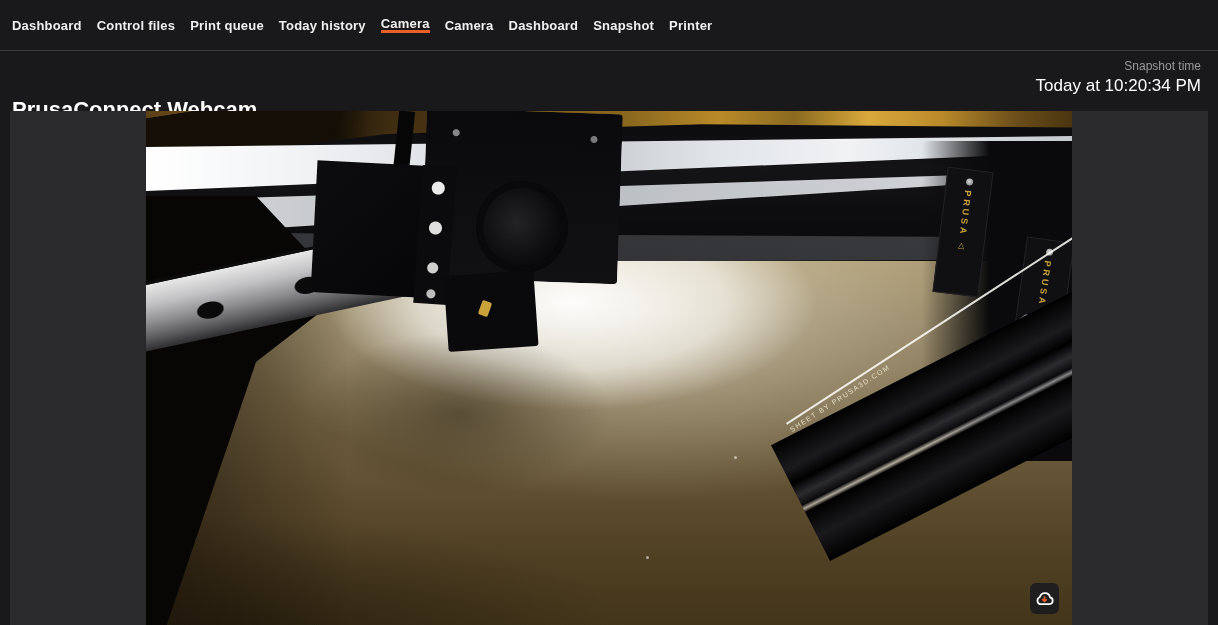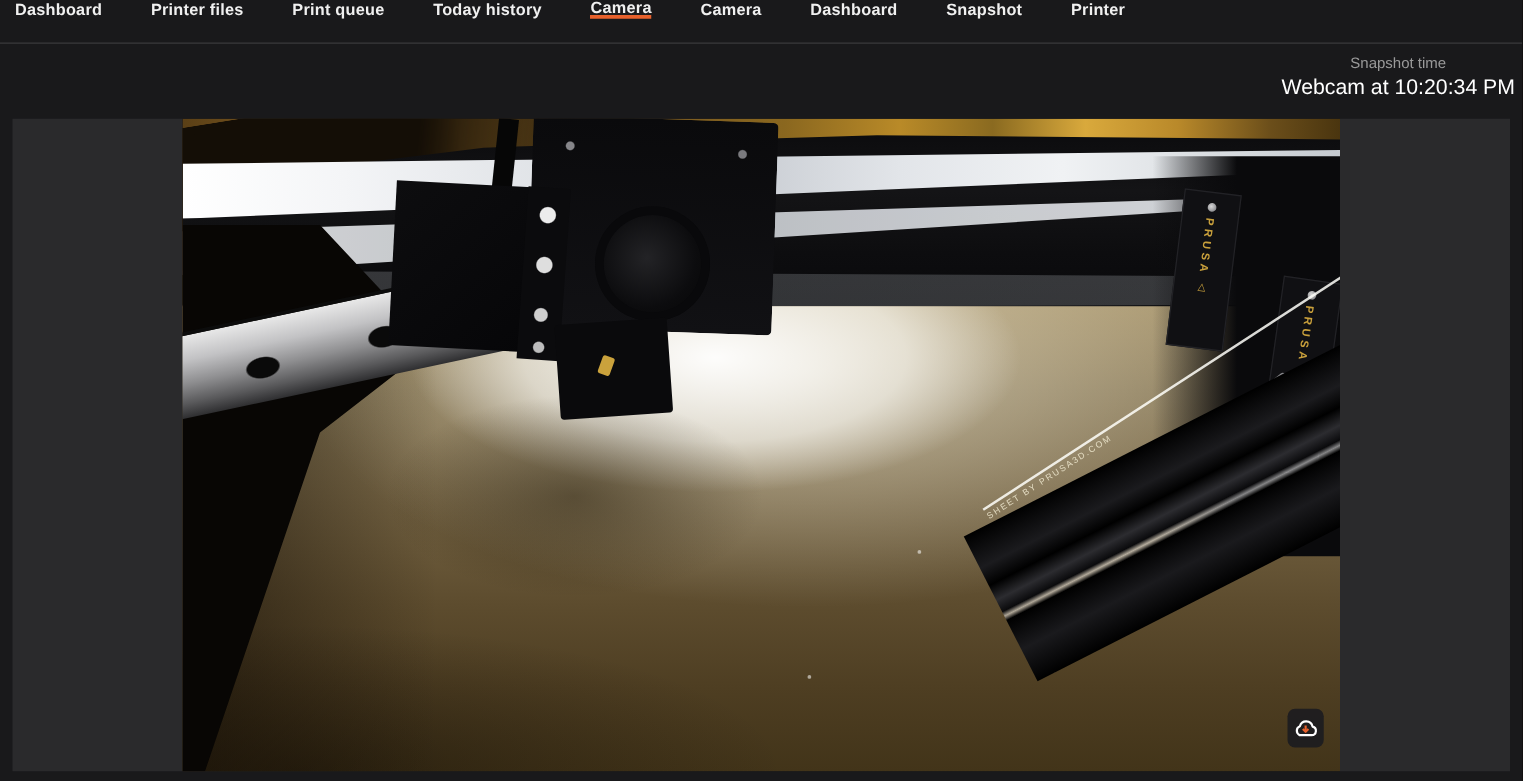--- a/index.html
+++ b/index.html
@@ -1,31 +1,31 @@
 <!DOCTYPE html>
 <html style="--accent: #e8612c; --page-bg: #19191b; --panel-bg: #2a2a2c; --divider: #3a3a3c; --muted: #9a9a9a;"><head>
 <meta charset="utf-8">
 <style>
   html,body{margin:0;padding:0;background:#0e0e10;}
   *{box-sizing:border-box;font-family:"Liberation Sans", sans-serif;}
   .app{position:relative;width:1218px;height:625px;background:var(--page-bg,#19191b);overflow:hidden;}
 
   
-  .nav{display:flex;align-items:flex-start;height:35px;padding:0 12px;gap:39px;
+  .nav{display:flex;align-items:center;height:51px;padding:0 12px;gap:15px;
        border-bottom:1px solid var(--divider,#3a3a3c);}
   .tab{position:relative;display:flex;align-items:center;color:#f0f0f0;font-size:13px;
        font-weight:bold;cursor:pointer;white-space:nowrap;letter-spacing:.2px;}
   .tab.active span{transform:translateY(-2px);display:inline-block;}
   .tab.active::after{content:"";position:absolute;left:0;right:0;bottom:0;height:3px;
        background:var(--accent,#e8612c);}
 
   
   .header{position:relative;height:60px;}
   .page-title{position:absolute;left:12px;top:46px;margin:0;color:#fff;font-size:22px;font-weight:bold;}
-  .snapshot{position:absolute;right:6px;top:8px;text-align:center;}
+  .snapshot{position:absolute;right:17px;top:8px;text-align:right;}
   .snapshot .label{color:var(--muted,#9a9a9a);font-size:12px;line-height:14px;}
   .snapshot .value{color:#fff;font-size:17px;line-height:22px;margin-top:2px;}
 
   
   .panel{position:relative;margin:0 10px;height:522px;background:var(--panel-bg,#2a2a2c);
          display:flex;justify-content:center;}
 
   
   .photo{position:relative;width:926px;height:522px;overflow:hidden;background:#16100a;flex:0 0 auto;}
   .photo *{position:absolute;}
@@ -126,21 +126,21 @@
 </head>
 <body>
 
 <div class="app">
 
   <nav class="nav">
     <div class="tab">
         <span>Dashboard</span>
       </div>
     <div class="tab">
-        <span>Printer files</span>
+        <span>Control files</span>
       </div>
     <div class="tab">
         <span>Print queue</span>
       </div>
     <div class="tab">
         <span>Today history</span>
       </div>
     <div class="tab active">
         <span>Camera</span>
       </div>
@@ -152,23 +152,24 @@
       </div>
     <div class="tab">
         <span>Snapshot</span>
       </div>
     <div class="tab">
         <span>Printer</span>
       </div>
   </nav>
 
   <div class="header">
+    <h1 class="page-title">PrusaConnect Webcam</h1>
     <div class="snapshot">
       <div class="label">Snapshot time</div>
-      <div class="value">Webcam at 10:20:34 PM</div>
+      <div class="value">Today at 10:20:34 PM</div>
     </div>
   </div>
 
   <div class="panel">
     <div class="photo" role="img" aria-label="Webcam snapshot: 3D printer print bed lit by LED strip, extruder head above steel sheet">
 
       <div class="wood"></div>
       <div class="honeycomb"></div>
 
       <div class="g-base"></div>

